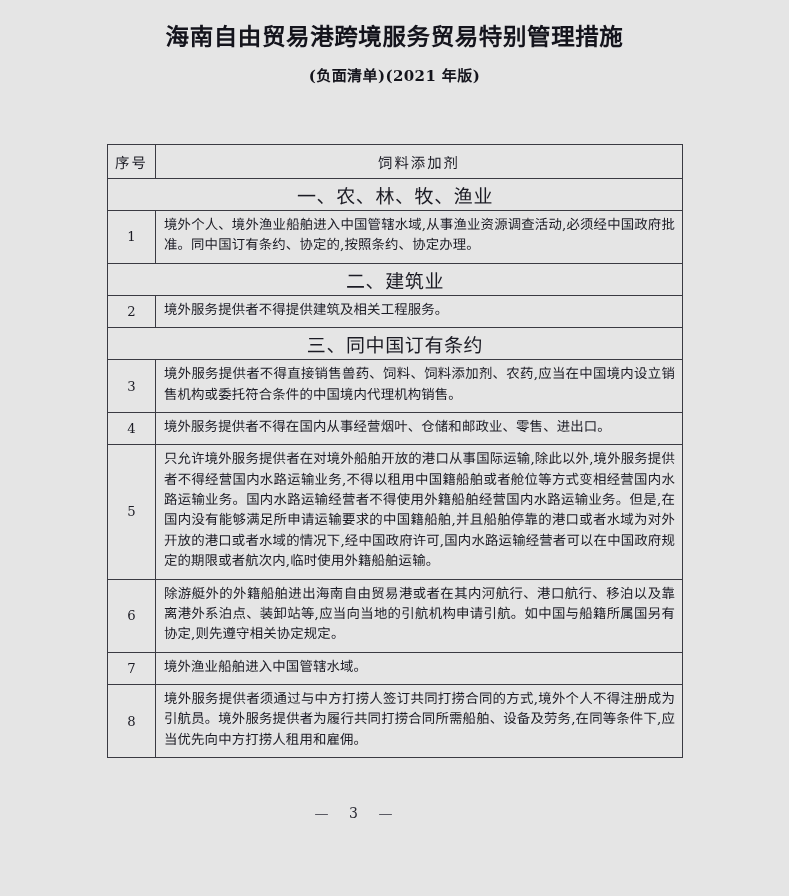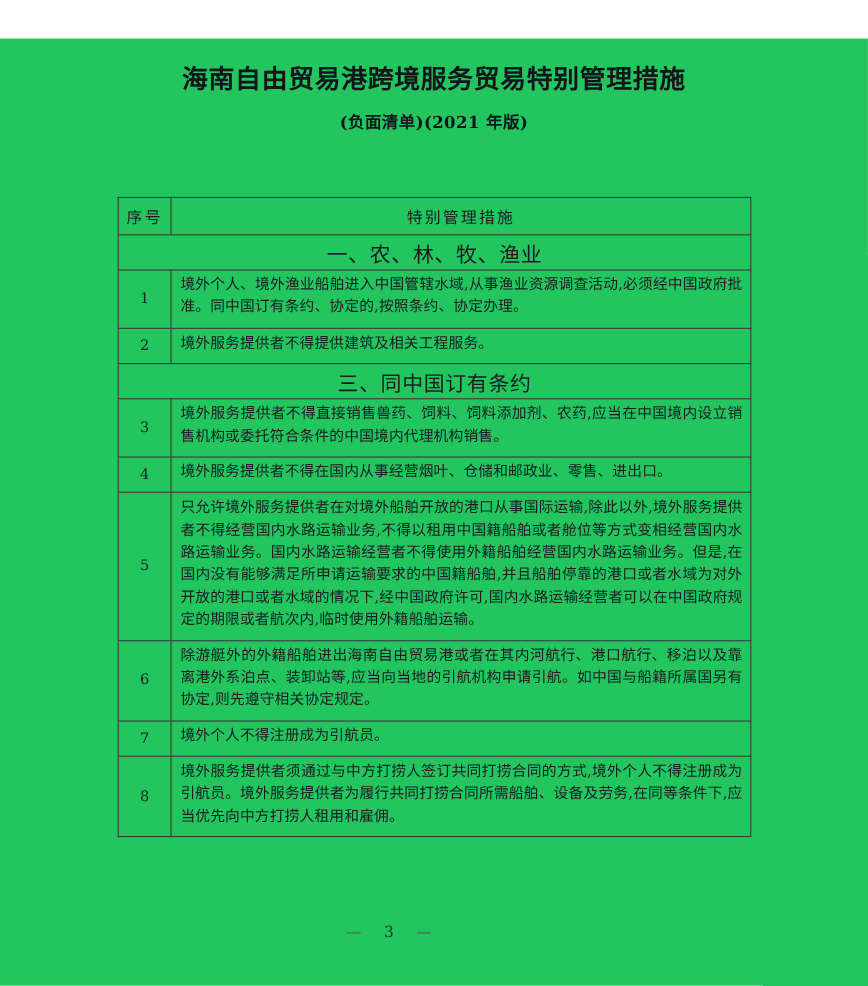--- a/index.html
+++ b/index.html
@@ -13,22 +13,21 @@
     height: 896px;
     position: relative;
     font-family: "DejaVu Serif", "Liberation Serif", serif;
     color: #1a1a22;
     overflow: hidden;
   }
 
   .page {
     position: absolute;
     inset: 0;
-    background: #22c55e;
-    margin-top: 35px;
+    background: #e5e5e5;
   }
 
   
   .doc-title {
     position: absolute;
     top: 22px;
     left: 0;
     right: 0;
     text-align: center;
   }
@@ -152,29 +151,32 @@
 
   <div class="table-wrap">
     <table class="measures">
       <colgroup>
         <col class="col-no">
         <col>
       </colgroup>
       <tbody id="table-body">
         <tr class="hdr">
           <td class="hdr-no">序号</td>
-          <td class="hdr-measure">特别管理措施</td>
+          <td class="hdr-measure">饲料添加剂</td>
         </tr>
       <tr class="section-row">
             <td colspan="2">一、农、林、牧、渔业</td>
           </tr>
           <tr class="item-row">
             <td class="cell-no">1</td>
             <td class="cell-text">境外个人、境外渔业船舶进入中国管辖水域,从事渔业资源调查活动,必须经中国政府批准。同中国订有条约、协定的,按照条约、协定办理。</td>
           </tr>
+          <tr class="section-row">
+            <td colspan="2">二、建筑业</td>
+          </tr>
           <tr class="item-row">
             <td class="cell-no">2</td>
             <td class="cell-text">境外服务提供者不得提供建筑及相关工程服务。</td>
           </tr>
           <tr class="section-row">
             <td colspan="2">三、同中国订有条约</td>
           </tr>
           <tr class="item-row">
             <td class="cell-no">3</td>
             <td class="cell-text">境外服务提供者不得直接销售兽药、饲料、饲料添加剂、农药,应当在中国境内设立销售机构或委托符合条件的中国境内代理机构销售。</td>
@@ -186,21 +188,21 @@
           <tr class="item-row">
             <td class="cell-no">5</td>
             <td class="cell-text">只允许境外服务提供者在对境外船舶开放的港口从事国际运输,除此以外,境外服务提供者不得经营国内水路运输业务,不得以租用中国籍船舶或者舱位等方式变相经营国内水路运输业务。国内水路运输经营者不得使用外籍船舶经营国内水路运输业务。但是,在国内没有能够满足所申请运输要求的中国籍船舶,并且船舶停靠的港口或者水域为对外开放的港口或者水域的情况下,经中国政府许可,国内水路运输经营者可以在中国政府规定的期限或者航次内,临时使用外籍船舶运输。</td>
           </tr>
           <tr class="item-row">
             <td class="cell-no">6</td>
             <td class="cell-text">除游艇外的外籍船舶进出海南自由贸易港或者在其内河航行、港口航行、移泊以及靠离港外系泊点、装卸站等,应当向当地的引航机构申请引航。如中国与船籍所属国另有协定,则先遵守相关协定规定。</td>
           </tr>
           <tr class="item-row">
             <td class="cell-no">7</td>
-            <td class="cell-text">境外个人不得注册成为引航员。</td>
+            <td class="cell-text">境外渔业船舶进入中国管辖水域。</td>
           </tr>
           <tr class="item-row">
             <td class="cell-no">8</td>
             <td class="cell-text">境外服务提供者须通过与中方打捞人签订共同打捞合同的方式,境外个人不得注册成为引航员。境外服务提供者为履行共同打捞合同所需船舶、设备及劳务,在同等条件下,应当优先向中方打捞人租用和雇佣。</td>
           </tr>
         </tbody>
     </table>
   </div>
 
   <div class="page-footer">

